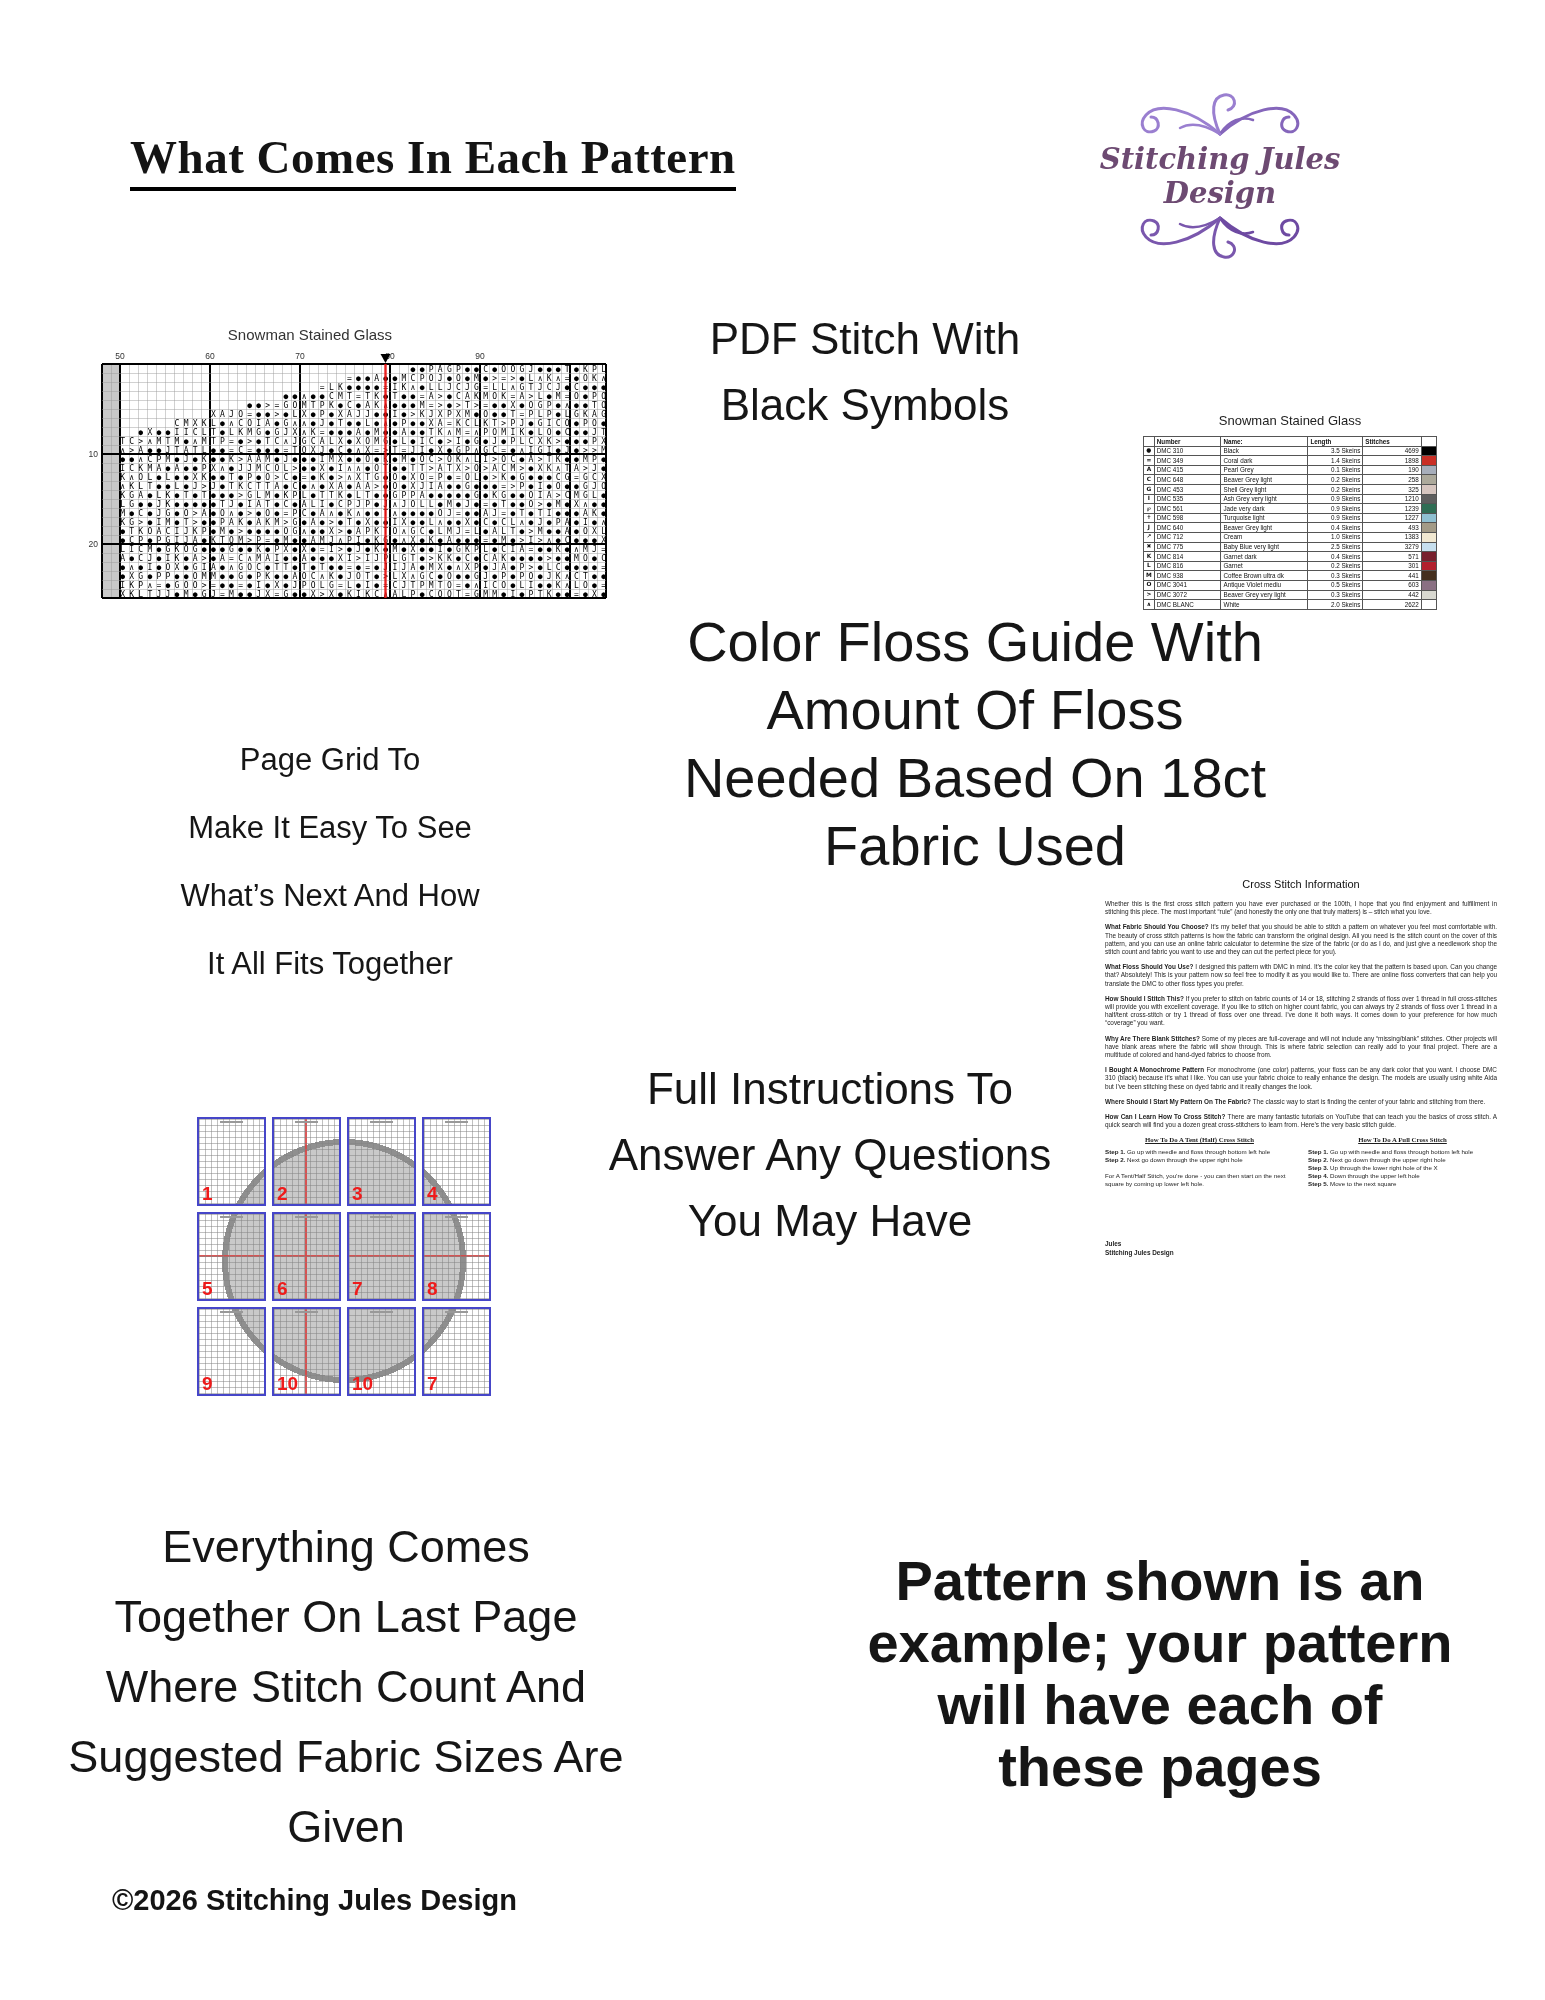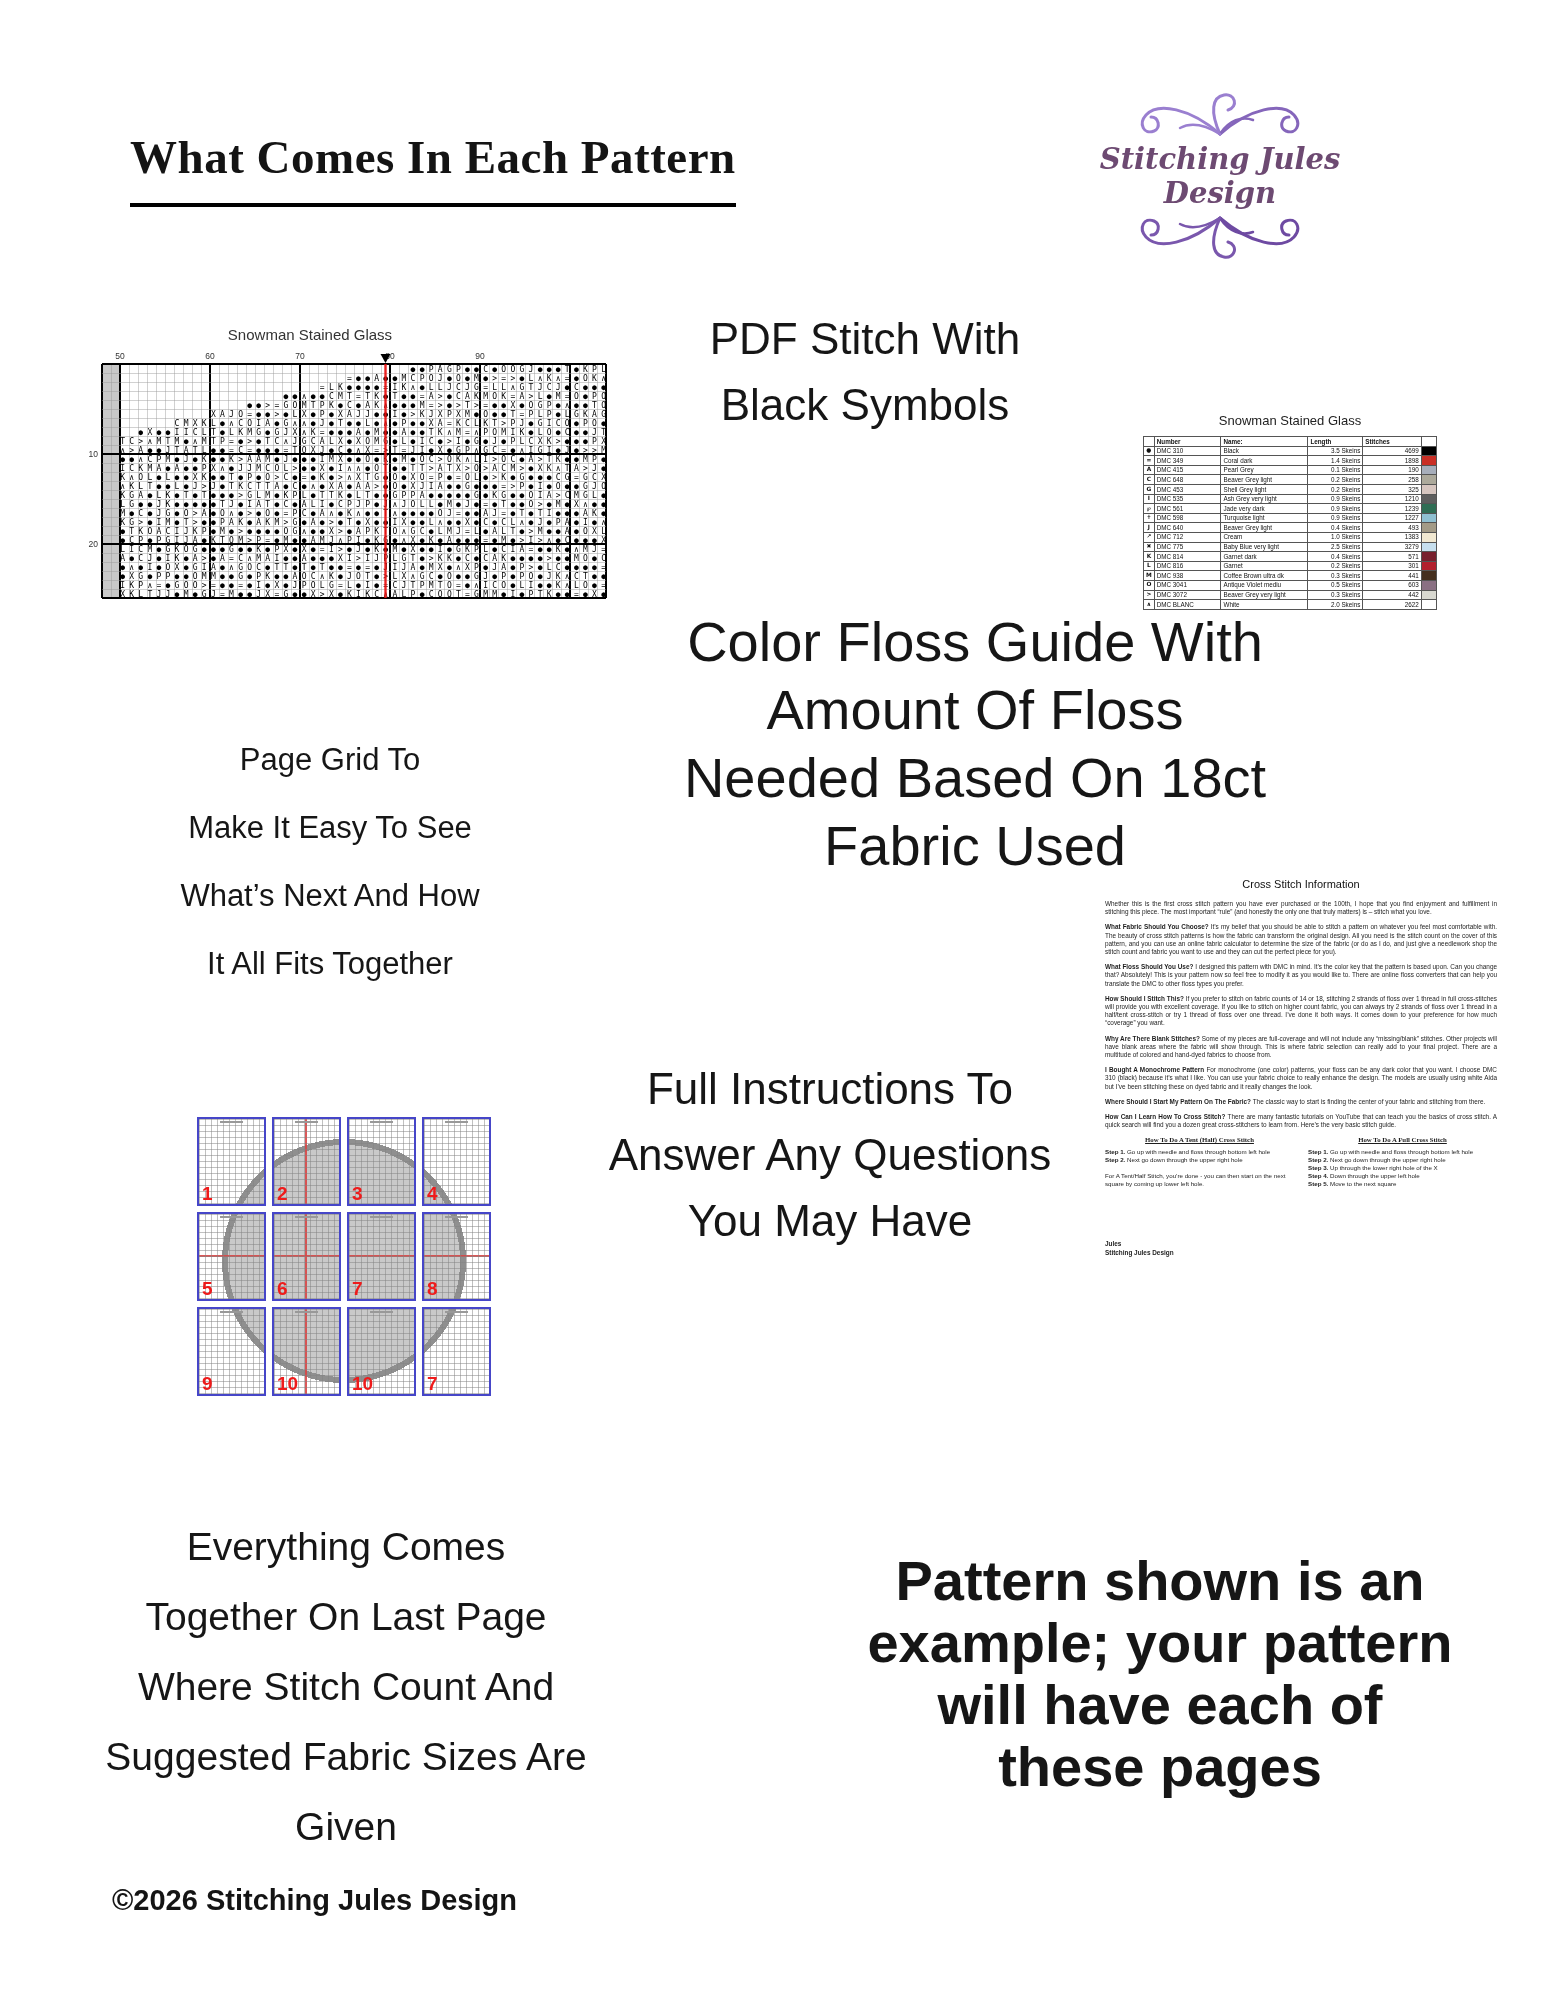--- a/index.html
+++ b/index.html
@@ -1,34 +1,34 @@
 <!DOCTYPE html>
 <html><head>
 <meta charset="utf-8">
 <style>
   html,body{margin:0;padding:0;}
   body{width:1545px;height:2000px;position:relative;background:#ffffff;overflow:hidden;
        font-family:"Liberation Sans",sans-serif;color:#141414;}
 
   
   #page-title{position:absolute;left:130px;top:130px;font-family:"Liberation Serif",serif;
-    font-weight:700;font-size:47px;letter-spacing:.5px;border-bottom:4px solid #000;padding-bottom:19px;}
+    font-weight:700;font-size:47px;letter-spacing:.5px;border-bottom:4px solid #000;padding-bottom:3px;}
   #logo{position:absolute;left:1055px;top:88px;width:330px;text-align:center;}
   #logo .swirl{display:block;margin:0 auto;}
   #logo .swirl.flip{transform:scaleY(-1);}
   #logo-text{font-family:"DejaVu Serif",serif;font-style:italic;font-weight:700;
     font-size:29px;color:#6d4a72;line-height:34px;}
 
   
   .caption{position:absolute;text-align:center;white-space:pre-line;color:#161616;}
   #cap-pdf{left:565px;top:306px;width:600px;font-size:44px;line-height:66px;}
   #cap-floss{left:655px;top:608px;width:640px;font-size:56px;line-height:68px;text-align:center;}
   #cap-grid{left:20px;top:726px;width:620px;font-size:31px;line-height:68px;}
   #cap-instr{left:530px;top:1056px;width:600px;font-size:44px;line-height:66px;}
-  #cap-last{left:36px;top:1512px;width:620px;font-size:39px;line-height:70px;}
+  #cap-last{left:36px;top:1512px;width:620px;font-size:45px;line-height:70px;}
   #cap-example{left:860px;top:1550px;width:600px;font-size:56px;line-height:62px;font-weight:700;}
   #footer-copy{position:absolute;left:112px;top:1884px;font-size:29px;font-weight:700;}
 
   
   #chart-title{position:absolute;left:110px;top:326px;width:400px;text-align:center;
     font-size:15px;color:#333;}
   #chart-plot{position:absolute;left:86px;top:348px;}
   .chart-text{font-family:"DejaVu Sans Mono",monospace;font-size:8px;fill:#000;}
   .chart-label{font-family:"Liberation Sans",sans-serif;font-size:8.5px;fill:#333;}
 

